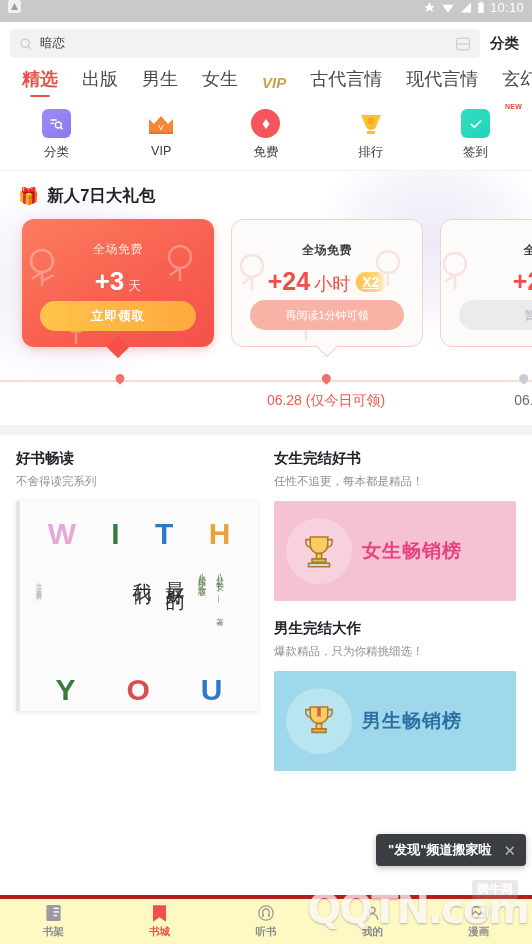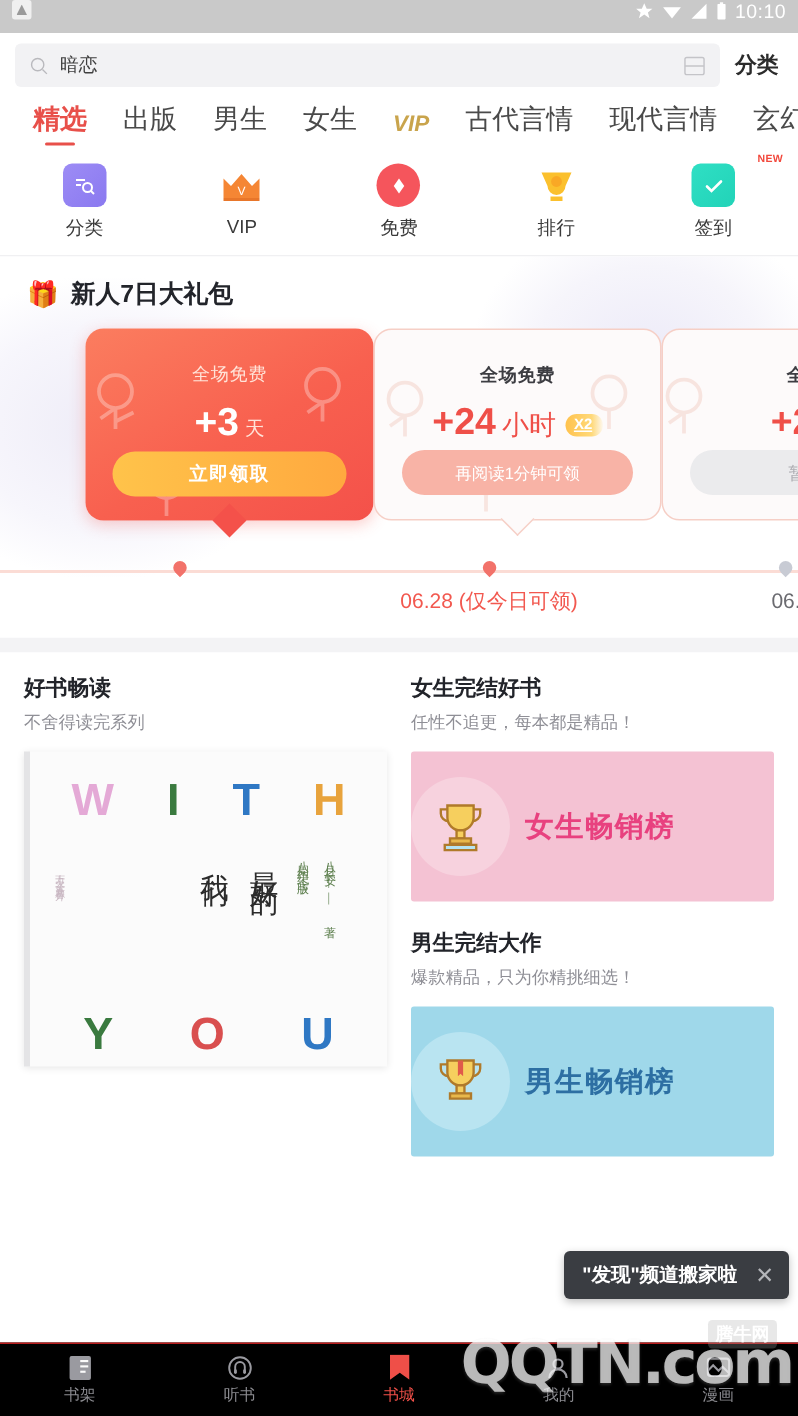--- a/index.html
+++ b/index.html
@@ -79,21 +79,21 @@
     background: radial-gradient(ellipse at center, #eceaf8 0%, #f6f5fb 45%, rgba(255,255,255,0) 70%);
   }
   .giftsec::after{
     content:""; position:absolute; left:-60px; bottom:40px; width:260px;height:200px;
     background: radial-gradient(ellipse at center, #eeecf7 0%, #f7f6fc 48%, rgba(255,255,255,0) 72%);
   }
   .gift-head { display:flex; align-items:center; gap:8px; padding: 0 18px 12px 18px; position:relative; z-index:2;}
   .gift-emoji { font-size:17px; line-height:1; }
   .gift-title { font-size:16.5px; font-weight:700; color:#22242a; }
 
-  .cards { display:flex; gap:0; padding: 0 0 0 22px; position:relative; z-index:2;margin-left:35px;}
+  .cards { display:flex; gap:17px; padding: 0 0 0 22px; position:relative; z-index:2;}
   .card {
     width: 192px; flex: 0 0 192px; height: 128px; border-radius: 12px;
     position:relative; display:flex; flex-direction:column; align-items:center;
     padding-top: 22px; overflow:visible;
   }
   .card .pattern {
     position:absolute; inset:0; border-radius:12px; overflow:hidden; pointer-events:none;
   }
   .card .pattern svg { position:absolute; opacity:.30; }
   .card1 { background: linear-gradient(150deg,#fb7d5f 0%, #f8604f 55%, #f4514a 100%); box-shadow:0 3px 10px rgba(244,81,74,.28); }
@@ -101,21 +101,21 @@
   .card3 { background:#fdfafa; border:1px solid #f6cfc6; }
   .card-sub { font-size:12px; letter-spacing:.5px; }
   .card1 .card-sub { color:#ffe3d8; }
   .card2 .card-sub, .card3 .card-sub { color:#3d3d42; font-weight:700; }
   .card-amt { margin-top:8px; display:flex; align-items:baseline; gap:4px; position:relative;}
   .card1 .card-amt .num { font-size:26px; font-weight:700; color:#fff; }
   .card1 .card-amt .unit { font-size:13px; color:#ffe3d8; }
   .card2 .card-amt .num, .card3 .card-amt .num { font-size:25px; font-weight:700; color:#ef4f48; }
   .card2 .card-amt .unit, .card3 .card-amt .unit { font-size:18px; color:#ef4f48; }
   .x2 {
-    margin-left:2px; font-size:10px; font-weight:700; color:#fff; padding: 2px 7px 2px 6px;
+    margin-left:2px; font-size:14px; font-weight:700; color:#fff; padding: 2px 7px 2px 6px;
     border-radius: 9px; background: linear-gradient(90deg,#ffc24d,#ffd97a 70%, rgba(255,228,150,.1));
     position:relative; top:-3px;text-decoration:underline;
   }
   .card-btn {
     position:absolute; bottom:16px; left:18px; right:18px; height:30px; border-radius:15px;
     display:flex; align-items:center; justify-content:center; font-size:12.5px;
   }
   .btn-primary { background: linear-gradient(90deg,#ffc34a,#ffa93f); color:#fff; font-weight:700; letter-spacing:1px; }
   .btn-soft { background:#f8b3a6; color:#fff; font-size:11px; }
   .btn-dim { background:#ebebed; color:#b0b0b5; font-size:11.5px; }
@@ -160,21 +160,21 @@
   .bc-cn {
     position:absolute; right: 34px; top: 66px; display:flex; gap:7px; align-items:flex-start;
   }
   .bc-cn span { writing-mode: vertical-rl; font-size:19px; color:#2b2b2b; letter-spacing:5px; font-family:"Liberation Serif",serif;}
   .bc-cn .small { font-size:8px; color:#5d7f4e; letter-spacing:3px; }
   .bc-side { position:absolute; left:14px; top:76px; display:flex; gap:5px; }
   .bc-side span { writing-mode: vertical-rl; font-size:6.5px; color:#c7b5c0; letter-spacing:2px;}
 
   .rankbanner {
     margin-top:12px; height:100px; background:#f4c2d3; border-radius:2px;
-    display:flex; align-items:center; gap:10px; overflow:hidden; position:relative;
+    display:flex; align-items:center; padding-left:12px; gap:10px; overflow:hidden; position:relative;
   }
   .rank-badge { width:66px;height:66px;border-radius:50%; background:#f7d2de; display:flex;align-items:center;justify-content:center; flex:0 0 66px;}
   .rank-text { font-size:19px; font-weight:700; color:#e8417f; letter-spacing:1px; }
   .rankbanner.blue { background:#9fd8ea; }
   .rankbanner.blue .rank-badge { background:#b9e4f1; }
   .rankbanner.blue .rank-text { color:#2d6fa3; }
 
   .col2-block2 { margin-top:18px; }
 
   
@@ -191,22 +191,22 @@
     position:absolute; right:4px; bottom: 4px; width:280px; height:62px; z-index:45;
     opacity:.78; pointer-events:none; display:flex; align-items:center; justify-content:flex-end;
   }
   .wm-txt { font-size:40px; font-weight:700; color:rgba(255,255,255,.92);
     text-shadow: 0 1px 2px rgba(90,90,90,.55); letter-spacing:-2px; font-family:"DejaVu Sans",sans-serif;}
   .wm-sub { position:absolute; right:10px; top:2px; font-size:12px; color:#fff; background:rgba(170,170,170,.35);
     padding:1px 5px; border-radius:3px; font-weight:700;}
 
   
   .bottomnav {
-    position:absolute; left:0; right:0; bottom:0; height:49px; background:#000000;
-    border-top:1px solid #b91c1c; display:flex; z-index:30;
+    position:absolute; left:0; right:0; bottom:0; height:49px; background:#fef9c3;
+    border-top:4px solid #b91c1c; display:flex; z-index:30;font-weight:bold;
   }
   .nav { flex:1; display:flex; flex-direction:column; align-items:center; justify-content:center; gap:3px;}
   .nav-label { font-size:10.5px; color:#8b8b90; }
   .nav.active .nav-label { color:#ef4f48; }
   .nav-ico { width:17px;height:17px; display:flex;align-items:center;justify-content:center;}
 </style>
 </head>
 <body>
 
 <div id="app">
@@ -486,39 +486,39 @@
       <span class="nav-ico">
         <svg width="15" height="16" viewBox="0 0 16 18" fill="#9a9aa0">
             <rect x="0" y="0" width="16" height="18" rx="1.5"></rect>
             <rect x="8" y="3" width="6" height="1.6" fill="#fbfbfb"></rect>
             <rect x="8" y="7" width="6" height="1.6" fill="#fbfbfb"></rect>
             <rect x="8" y="11" width="4" height="1.6" fill="#fbfbfb"></rect>
           </svg>
       </span>
       <span class="nav-label">书架</span>
     </div>
+    <div class="nav active">
+      <span class="nav-ico">
+        <svg width="13" height="17" viewBox="0 0 14 18" fill="#ef4f48">
+            <path d="M0 0h14v18l-7-5-7 5z"></path>
+          </svg>
+      </span>
+      <span class="nav-label">书城</span>
+    </div>
     <div class="nav">
       <span class="nav-ico">
         <svg width="16" height="16" viewBox="0 0 20 20" fill="none" stroke="#9a9aa0" stroke-width="1.6">
             <circle cx="10" cy="10" r="9"></circle>
             <path d="M6 12V9a4 4 0 018 0v3"></path>
             <rect x="5" y="11" width="2.4" height="4" rx="1.2" fill="#9a9aa0" stroke="none"></rect>
             <rect x="12.6" y="11" width="2.4" height="4" rx="1.2" fill="#9a9aa0" stroke="none"></rect>
           </svg>
       </span>
       <span class="nav-label">听书</span>
     </div>
-    <div class="nav active">
-      <span class="nav-ico">
-        <svg width="13" height="17" viewBox="0 0 14 18" fill="#ef4f48">
-            <path d="M0 0h14v18l-7-5-7 5z"></path>
-          </svg>
-      </span>
-      <span class="nav-label">书城</span>
-    </div>
     <div class="nav">
       <span class="nav-ico">
         <svg width="16" height="16" viewBox="0 0 18 18" fill="none" stroke="#9a9aa0" stroke-width="1.6">
             <circle cx="9" cy="6" r="3.4"></circle>
             <path d="M2.5 16.5a6.5 6.5 0 0113 0"></path>
           </svg>
       </span>
       <span class="nav-label">我的</span>
     </div>
     <div class="nav">

